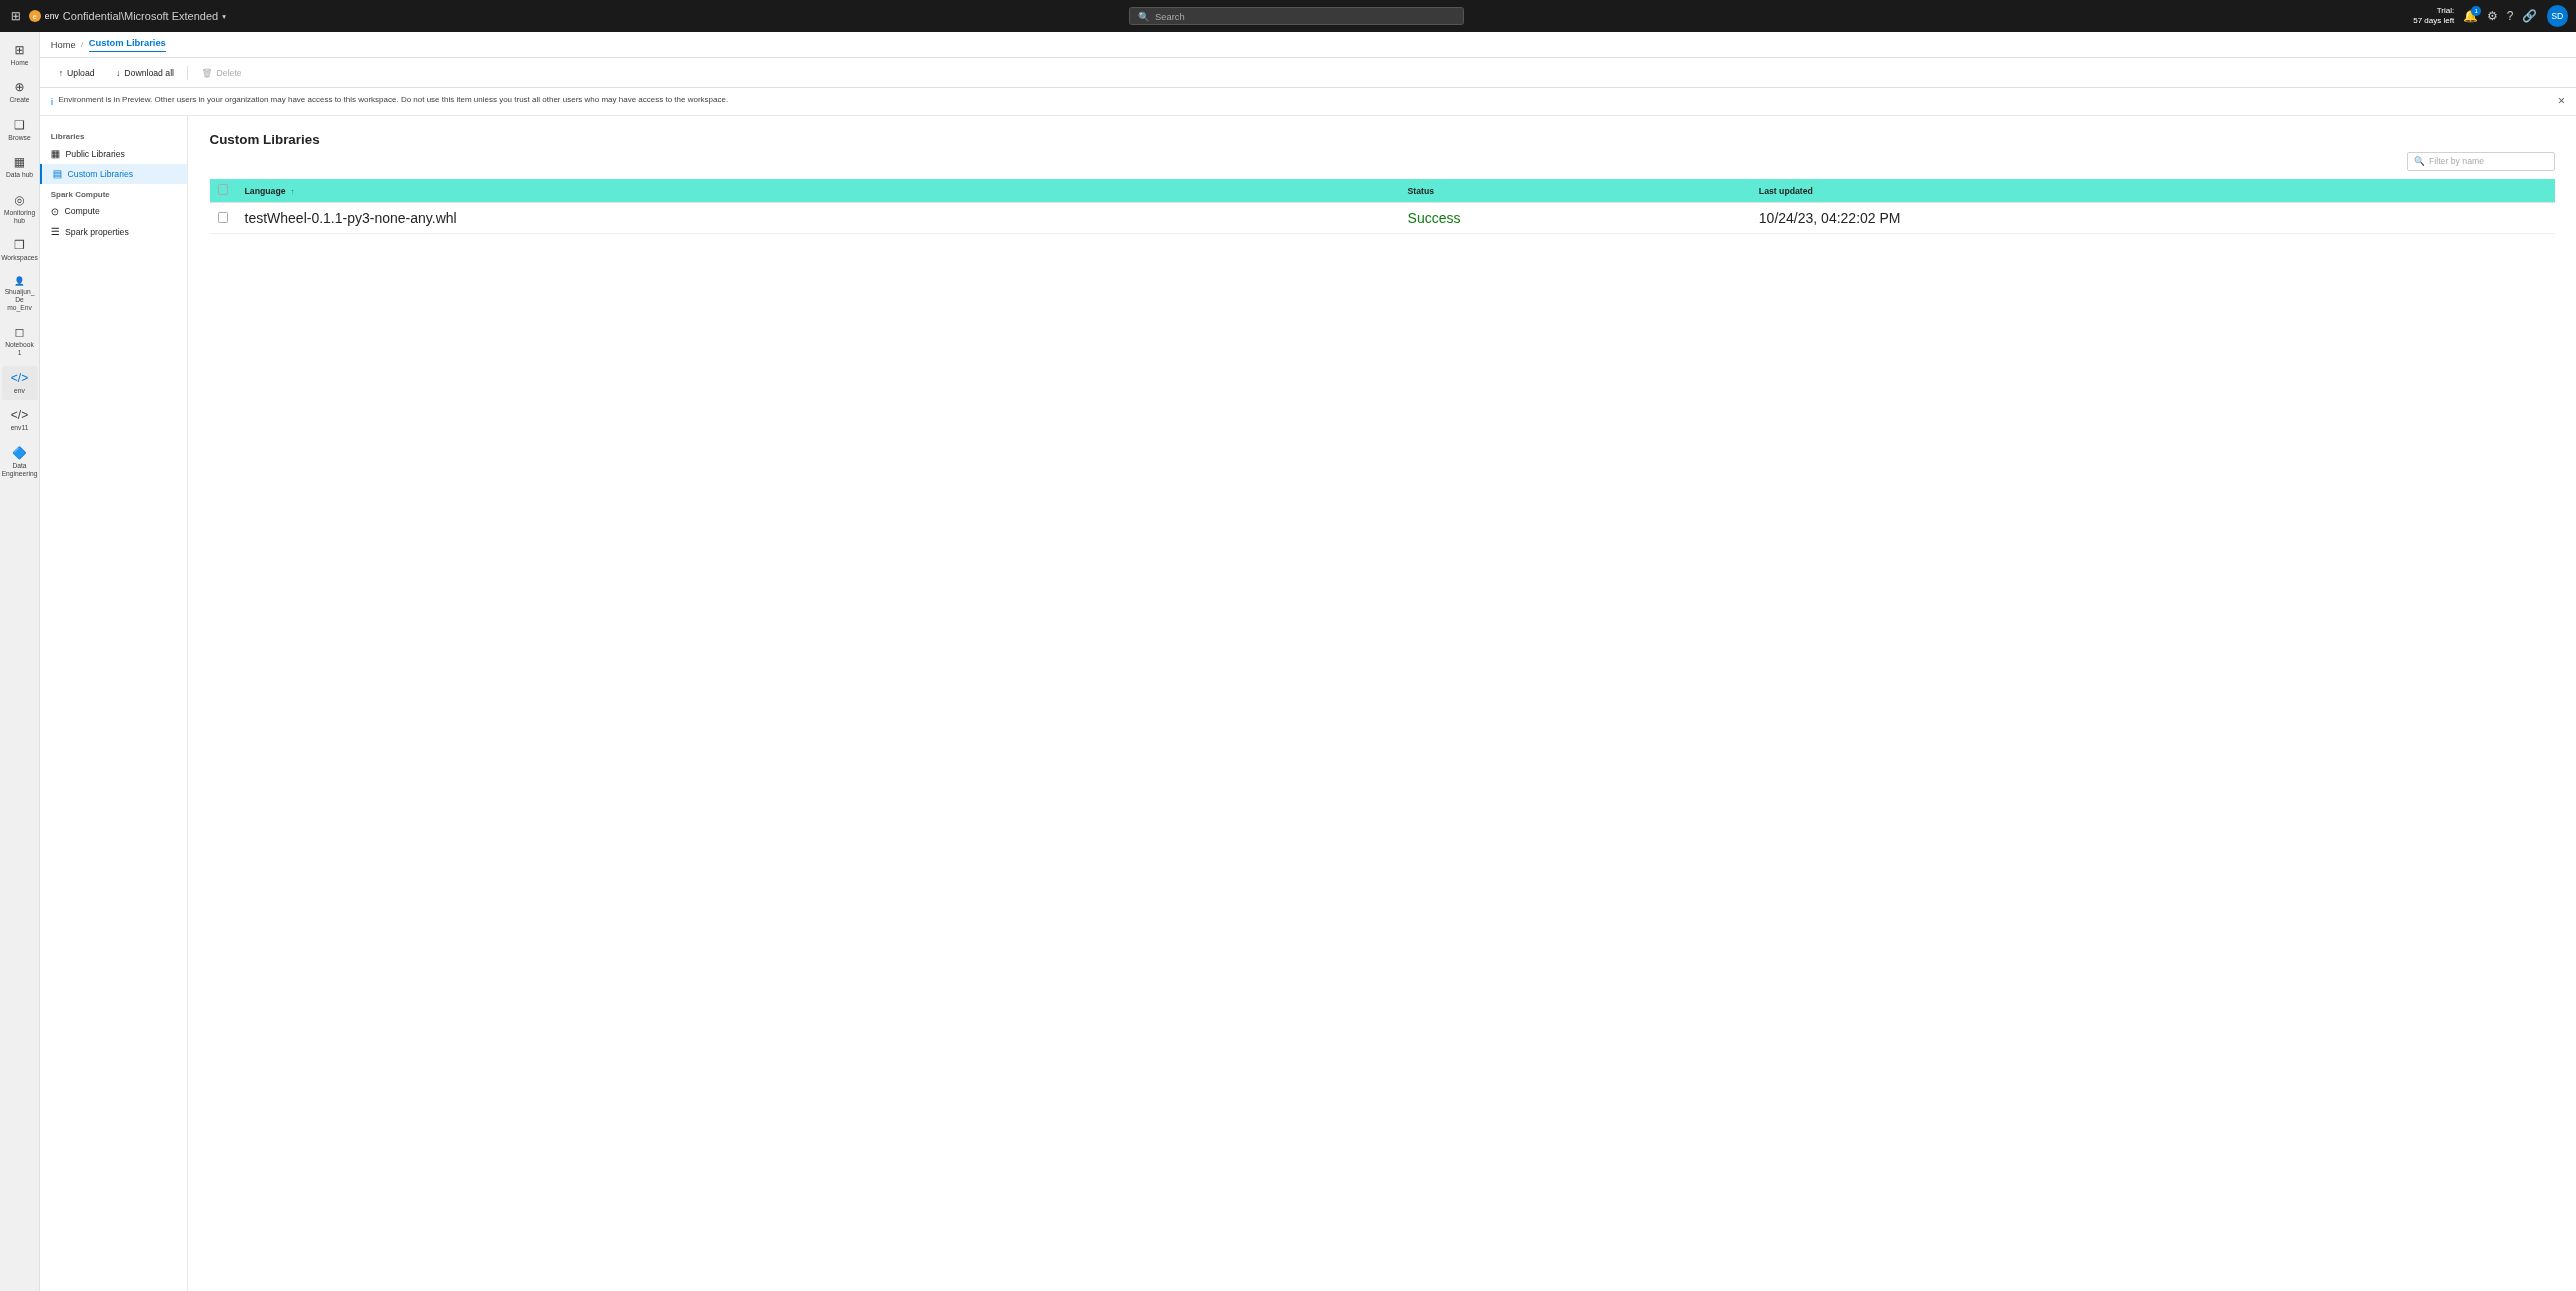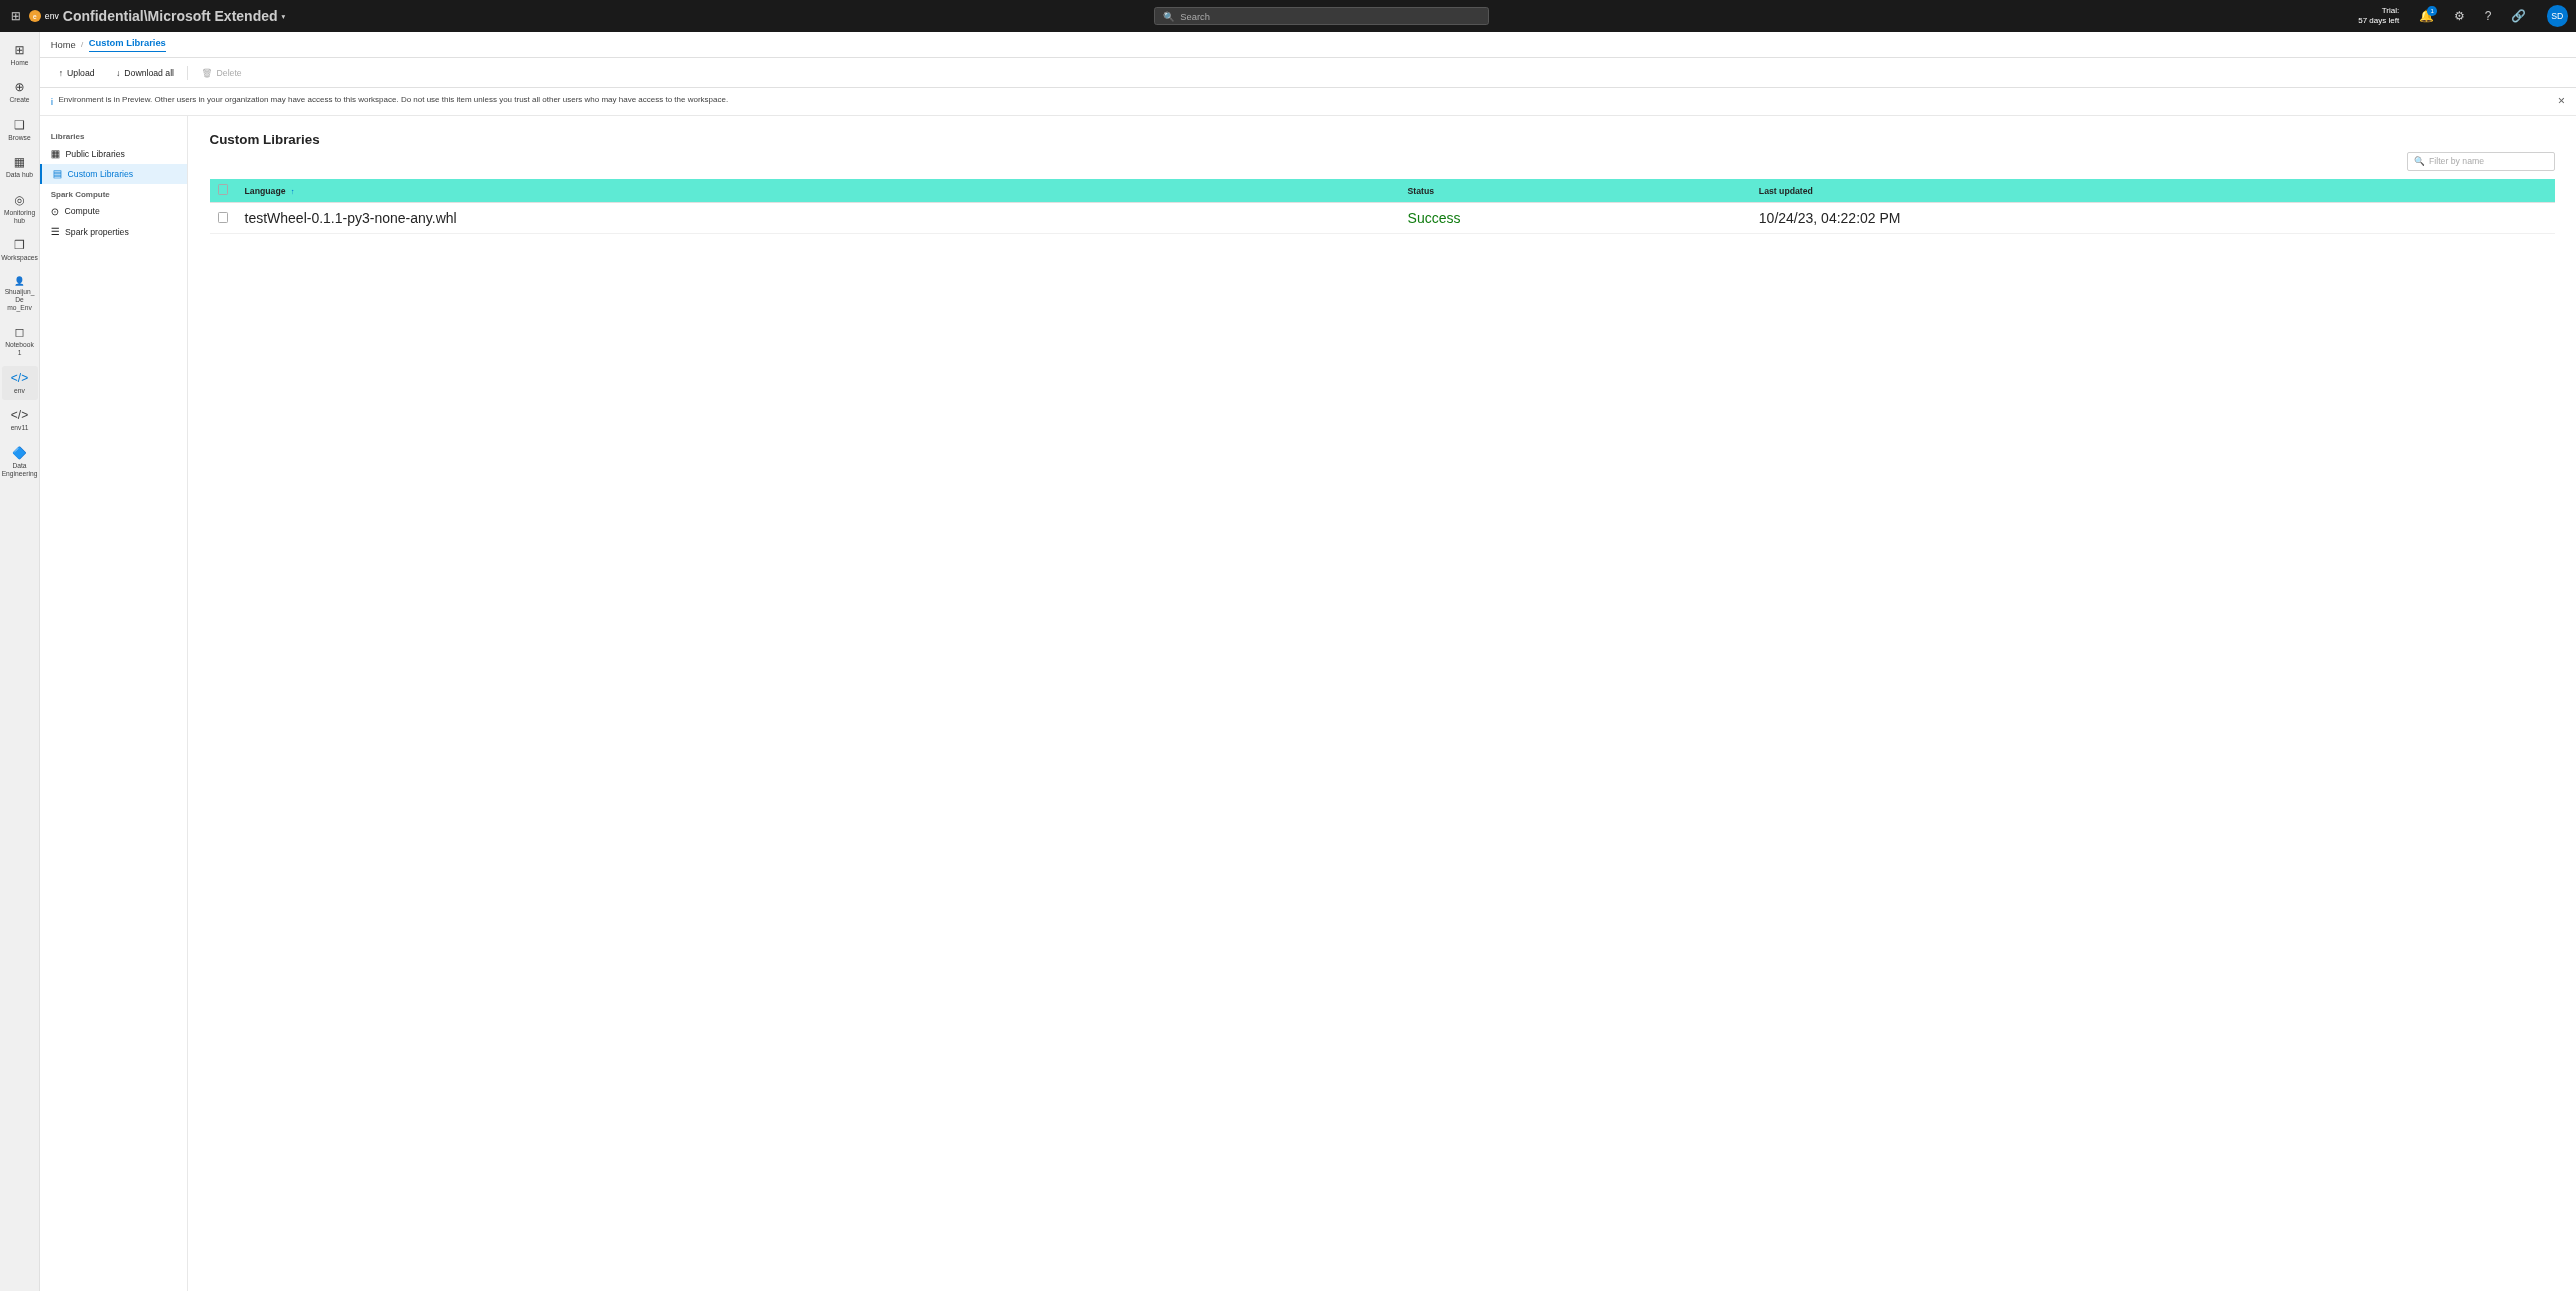--- a/index.html
+++ b/index.html
@@ -5,27 +5,27 @@
     * { box-sizing: border-box; margin: 0; padding: 0; }
     body { font-family: 'Segoe UI', Arial, sans-serif; font-size: 9.4px; background: #f5f5f5; color: #242424; overflow: hidden; height: 100vh; display: flex; flex-direction: column; }
 
     
     .topbar { display: flex; align-items: center; background: #1a1a1a; color: #fff; height: 32px; padding: 0 8px; gap: 8px; flex-shrink: 0; }
     .topbar-left { display: flex; align-items: center; gap: 5.4px; min-width: 201px; }
     .topbar-apps-icon { color: #ccc; font-size: 12px; cursor: pointer; padding: 2.7px; }
     .topbar-env { display: flex; align-items: center; gap: 4px; color: #fff; font-size: 8.7px; }
     .topbar-env-icon { width: 12px; height: 12px; border-radius: 50%; background: #f0a030; display: inline-flex; align-items: center; justify-content: center; font-size: 6.7px; }
     .topbar-env-name { font-size: 8.7px; }
-    .topbar-env-extended { font-size: 14px; color: #ccc; font-weight: bold; }
+    .topbar-env-extended { font-size: 11px; color: #ccc; }
     .topbar-chevron { color: #ccc; font-size: 7.4px; }
     .topbar-search { flex: 1; display: flex; justify-content: center; }
     .search-box { display: flex; align-items: center; background: #3a3a3a; border: 0.7px solid #555; border-radius: 2.7px; padding: 2.7px 8px; gap: 5.4px; width: 335px; }
     .search-box input { background: transparent; border: none; outline: none; color: #fff; font-size: 9.4px; width: 100%; }
     .search-box input::placeholder { color: #aaa; }
-    .topbar-right { display: flex; align-items: center; gap: 20px; min-width: 201px; justify-content: flex-end; }
+    .topbar-right { display: flex; align-items: center; gap: 9px; min-width: 201px; justify-content: flex-end; }
     .trial-badge { font-size: 8px; color: #fff; text-align: right; line-height: 1.3; }
     .trial-badge span { display: block; }
     .topbar-icon-btn { color: #ccc; font-size: 12px; cursor: pointer; position: relative; }
     .notif-badge { position: absolute; top: -2.7px; right: -2.7px; background: #0078d4; color: #fff; border-radius: 50%; font-size: 6px; width: 9.4px; height: 9.4px; display: flex; align-items: center; justify-content: center; }
     .avatar { width: 21.5px; height: 21.5px; border-radius: 50%; background: #0078d4; display: flex; align-items: center; justify-content: center; color: #fff; font-size: 8.7px; cursor: pointer; }
 
     
     .main-layout { display: flex; flex: 1; overflow: hidden; }
 
     

